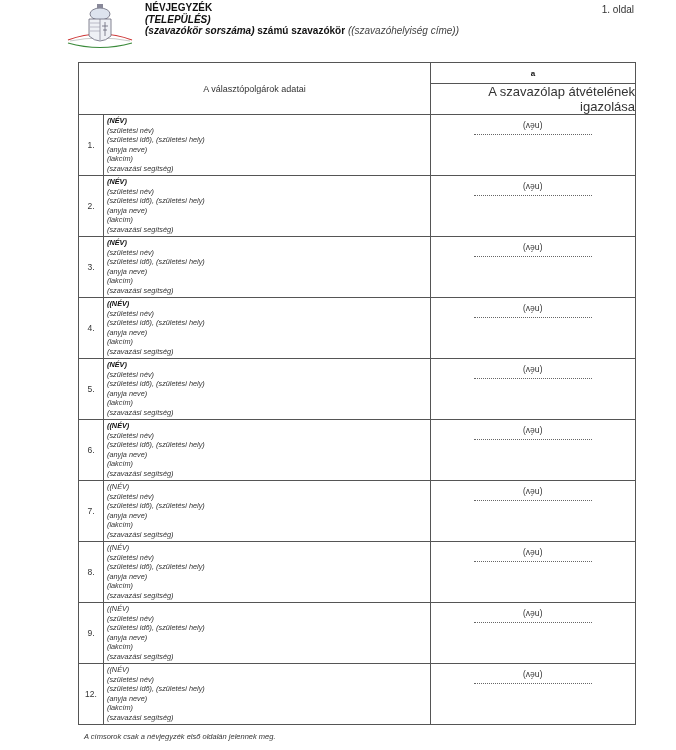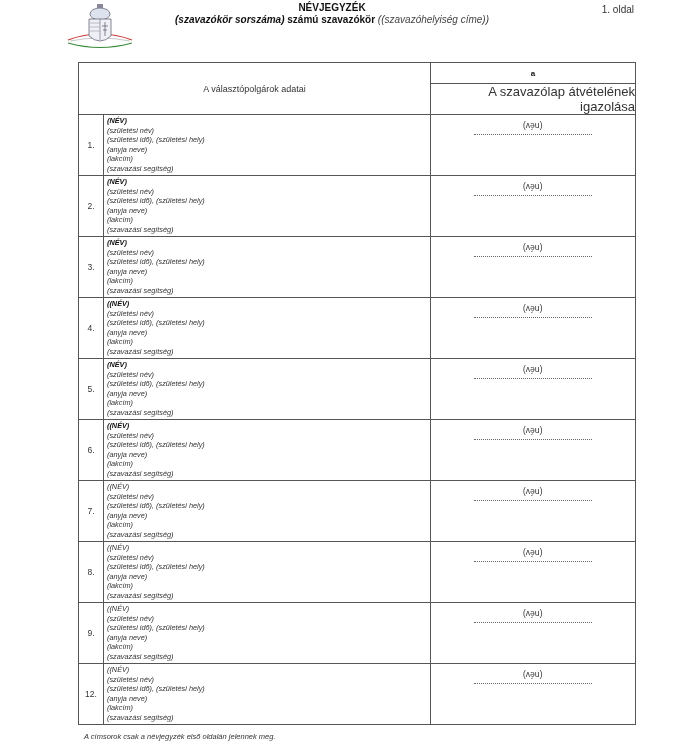--- a/index.html
+++ b/index.html
@@ -1,19 +1,19 @@
 <!DOCTYPE html>
 <html><head>
 <meta charset="utf-8">
 <style>
   html, body { margin:0; padding:0; background:#fff; }
   body { width:676px; height:750px; position:relative; overflow:hidden;
          font-family:"Liberation Sans", sans-serif; color:#111; }
   .logo { position:absolute; left:64px; top:2px; width:72px; height:50px; }
-  .title-block { position:absolute; left:132px; top:2px; width:400px; text-align:center;
+  .title-block { position:absolute; left:145px; top:2px; width:400px; 
                  font-size:10px; line-height:11.5px; font-weight:bold; }
   .title-block .it { font-style:italic; }
   .title-block .light { font-weight:normal; font-style:italic; color:#444; }
   .page-no { position:absolute; right:42px; top:4px; font-size:10px; color:#333; }
   table.list { position:absolute; left:78px; top:62px; width:557px; border-collapse:collapse;
                table-layout:fixed; }
   table.list td { border:1.5px solid #555; padding:0; vertical-align:middle; }
   .hdr-left { text-align:center; font-size:9px; color:#333; height:42px; }
   .hdr-a { text-align:center; font-size:8px; font-weight:bold; height:20px; }
   .hdr-sig { text-align:right; font-size:13px; color:#333; height:21px; }
@@ -42,20 +42,21 @@
     <line x1="36" y1="17" x2="36" y2="38" stroke="#667" stroke-width="0.6"></line>
     <line x1="26" y1="21" x2="36" y2="21" stroke="#99a" stroke-width="0.6"></line>
     <line x1="26" y1="25" x2="36" y2="25" stroke="#99a" stroke-width="0.6"></line>
     <line x1="26" y1="29" x2="36" y2="29" stroke="#99a" stroke-width="0.6"></line>
     <path d="M41 20 L41 34 M38 24 L44 24 M39 28 L43 28" stroke="#667" stroke-width="0.8"></path>
   </svg>
 </div>
 
 <div class="title-block">
   <div>NÉVJEGYZÉK</div>
+  <div class="it">(TELEPÜLÉS)</div>
   <div><span class="it">(szavazókör sorszáma)</span><span> számú szavazókör </span><span class="light">((szavazóhelyiség címe))</span></div>
 </div>
 
 <div class="page-no">1. oldal</div>
 
 <table class="list">
   <colgroup>
       <col style="width:25px">
       <col style="width:327px">
       <col style="width:205px">

